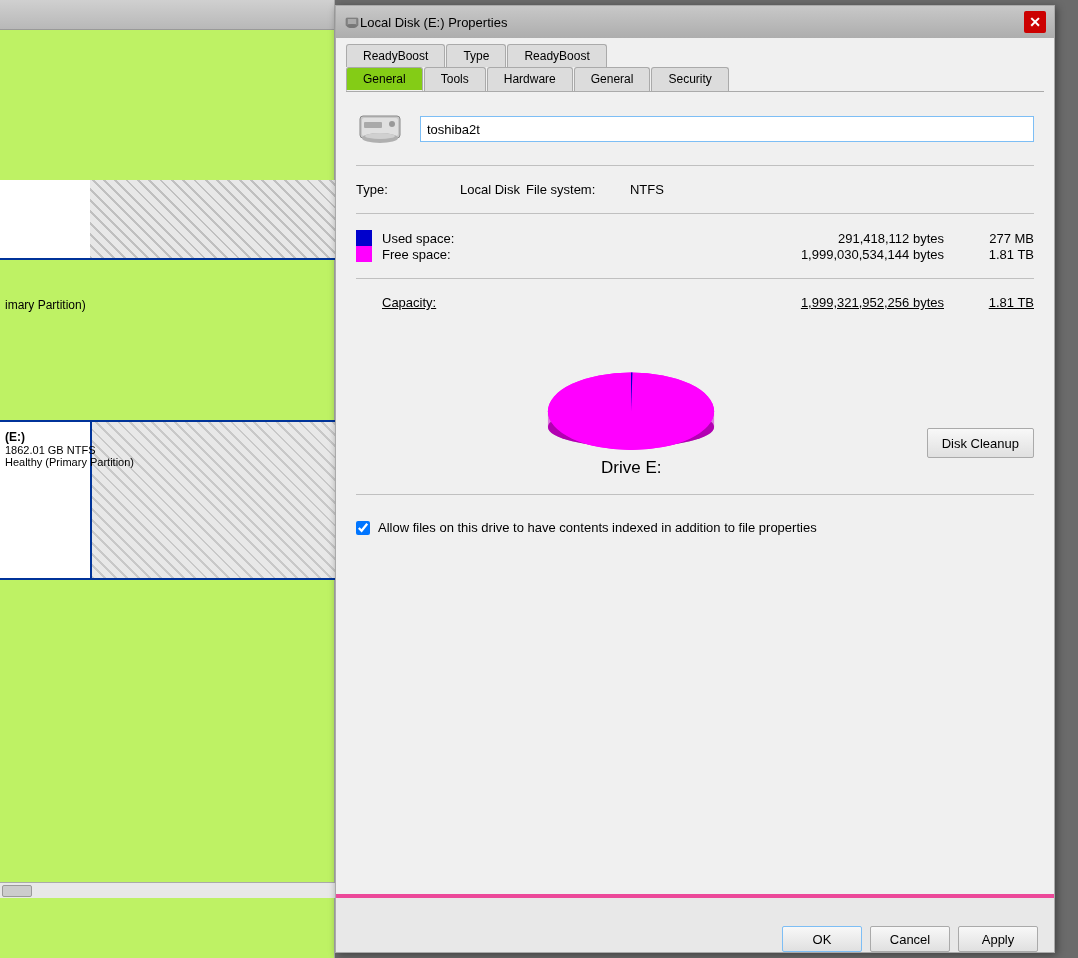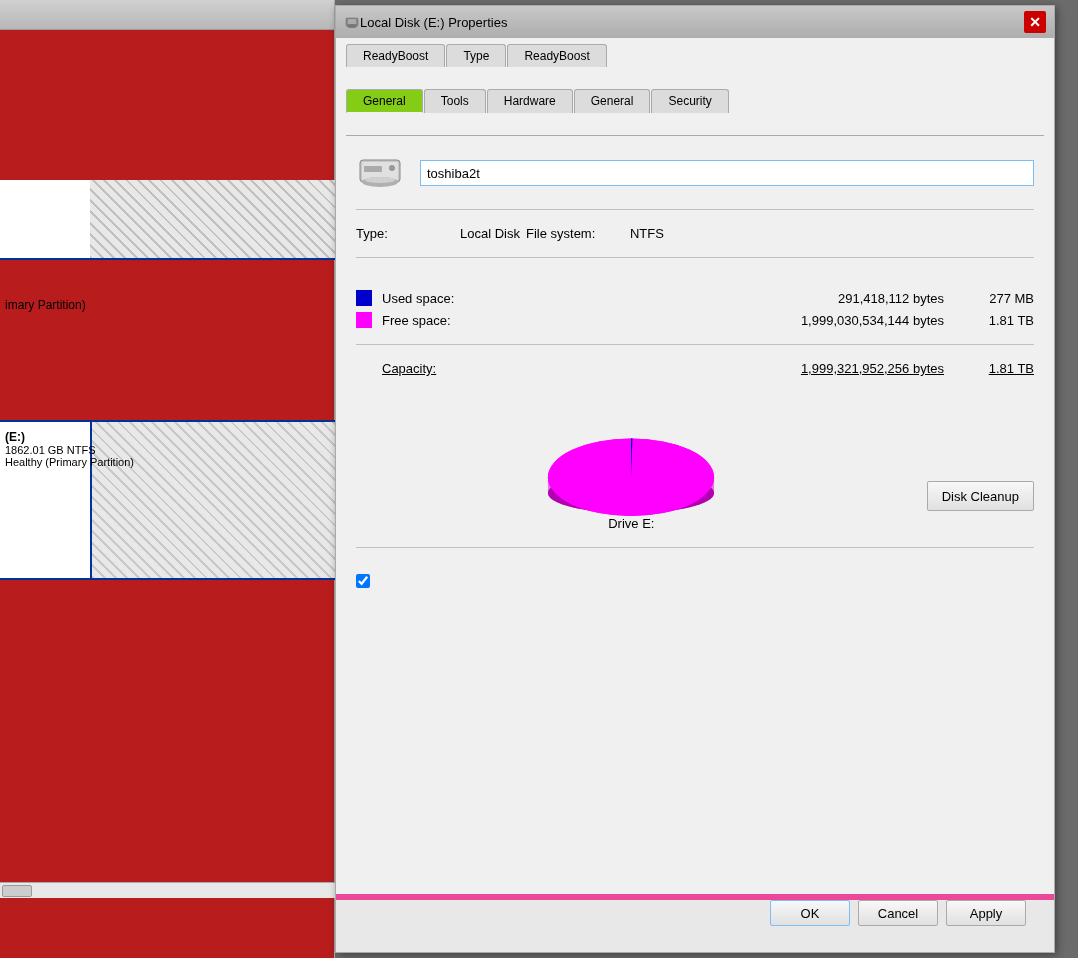--- a/index.html
+++ b/index.html
@@ -12,21 +12,21 @@
       overflow: hidden;
       position: relative;
     }
 
     
     .bg-panel {
       position: absolute;
       left: 0; top: 0;
       width: 335px;
       height: 958px;
-      background: #b91c1c;
+      background: #bef264;
       border-right: 1px solid #aaa;
     }
 
     .bg-top-bar {
       height: 30px;
       background: linear-gradient(to bottom, #d0d0d0, #b8b8b8);
       border-bottom: 1px solid #999;
     }
 
     .bg-scrollbar-h {
@@ -114,21 +114,20 @@
       line-height: 1;
     }
 
     
     .tab-container {
       display: flex;
       flex-direction: column;
       background: #f0f0f0;
       padding: 6px 10px 1px 10px;
       flex-shrink: 0;
-      gap: 22px;
     }
 
     .tab-row {
       display: flex;
       gap: 1px;
     }
 
     .tab-row-top {
       margin-bottom: 0;
     }
@@ -221,22 +220,21 @@
 
     .info-value {
       color: #000;
       font-size: 13px;
     }
 
     
     .space-section {
       display: flex;
       flex-direction: column;
-      gap: 6px;
-      margin-top: 16px;
+      margin-top: 0;
     }
 
     .space-row {
       display: flex;
       align-items: center;
       gap: 10px;
     }
 
     .space-color-box {
       width: 16px;
@@ -296,22 +294,22 @@
     }
 
     .pie-wrapper {
       display: flex;
       flex-direction: column;
       align-items: center;
       flex: 1;
     }
 
     .pie-label {
-      font-size: 13px;
-      margin-top: 0;
+      font-size: 17px;
+      margin-top: 8px;
       color: #000;
     }
 
     .cleanup-btn {
       height: 30px;
       padding: 0 14px;
       background: linear-gradient(to bottom, #f8f8f8, #e0e0e0);
       border: 1px solid #aaa;
       border-radius: 2px;
       cursor: pointer;
@@ -347,26 +345,26 @@
     .checkbox-label {
       font-size: 13px;
       color: #000;
       line-height: 1.4;
     }
 
     
     .button-bar {
       height: 58px;
       background: #e8e8e8;
-      border-top: 6px solid #ec4899;
-      display: flex;
-      align-items: flex-start;
+      border-top: 4px solid #ec4899;
+      display: flex;
+      align-items: flex-end;
       justify-content: flex-end;
       gap: 8px;
-      padding: 0 28px;
+      padding: 0 16px;
       flex-shrink: 0;
     }
 
     .dialog-btn {
       height: 26px;
       min-width: 80px;
       padding: 0 16px;
       background: linear-gradient(to bottom, #f8f8f8, #e0e0e0);
       border: 1px solid #aaa;
       border-radius: 2px;
@@ -534,20 +532,21 @@
         <span class="pie-label">Drive E:</span>
       </div>
       <button class="cleanup-btn">Disk Cleanup</button>
     </div>
 
     <div class="separator"></div>
 
     <div class="checkbox-section">
       <div class="checkbox-row">
         <input type="checkbox" class="checkbox-input" id="index" checked="" style="">
+        <label class="checkbox-label" for="index">Allow files on this drive to have contents indexed in addition to file properties</label>
       </div>
     </div>
 
   </div>
 
   <div class="button-bar">
     <button class="dialog-btn ok-btn">OK</button>
     <button class="dialog-btn">Cancel</button>
     <button class="dialog-btn">Apply</button>
   </div>

